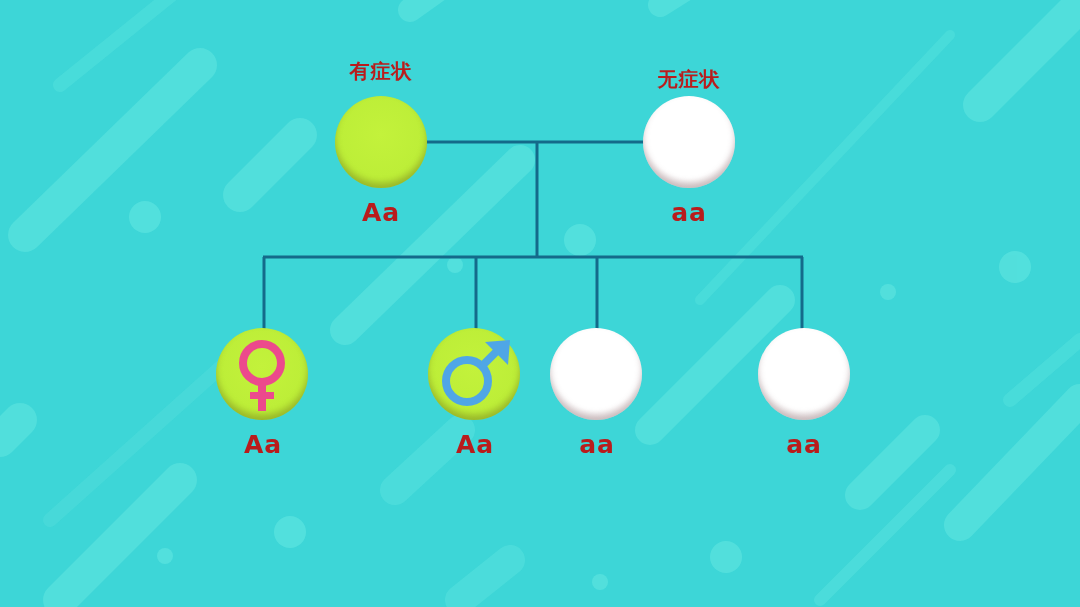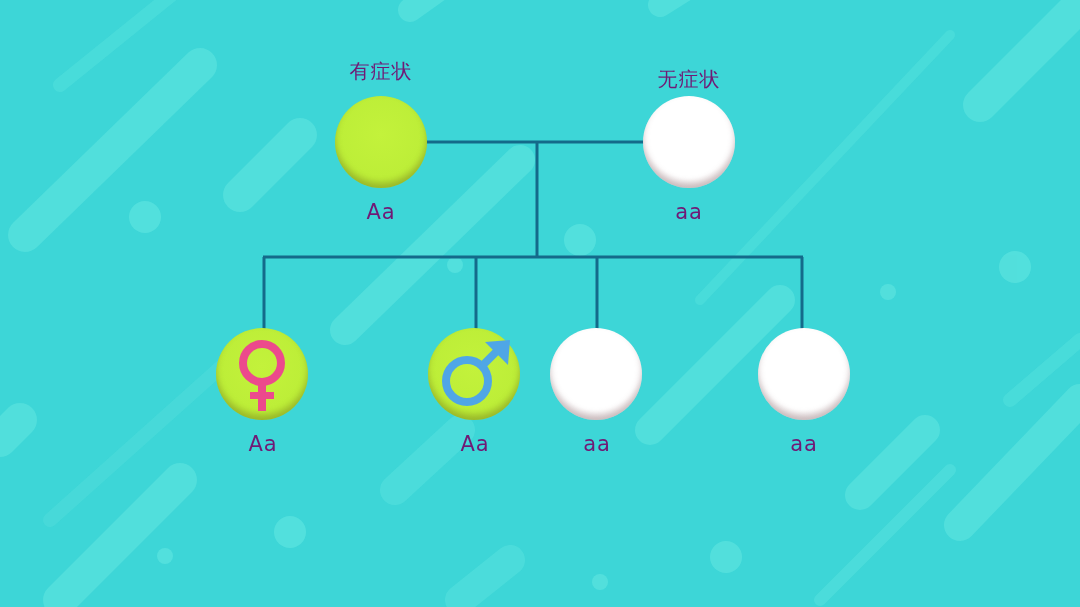--- a/index.html
+++ b/index.html
@@ -2,22 +2,22 @@
 <html><head>
 <meta charset="utf-8">
 <style>
   html, body { margin:0; padding:0; }
   body { width:1080px; height:607px; overflow:hidden; position:relative; background:#3dd6d7; font-family:"DejaVu Sans","Liberation Sans",sans-serif; }
   .bg { position:absolute; left:0; top:0; width:1080px; height:607px; }
   .lines { position:absolute; left:0; top:0; width:1080px; height:607px; }
   .node { position:absolute; width:92px; height:92px; border-radius:50%; transform:translate(-50%,-50%); }
   .node.affected { background:radial-gradient(circle at 50% 42%, #c3f23b 0%, #bdee38 60%, #b2df32 82%, #a8cc36 100%); box-shadow: inset 0 -5px 6px rgba(120,130,30,0.45); }
   .node.normal { background:radial-gradient(circle at 50% 40%, #ffffff 0%, #ffffff 62%, #f2eeee 80%, #c8b9bb 100%); box-shadow: inset 0 -5px 6px rgba(150,120,125,0.45); }
-  .label { position:absolute; transform:translate(-50%,-50%); color:#701a75; font-weight:normal; white-space:nowrap; }
-  .geno { font-size:21px; letter-spacing:1px; }
+  .label { position:absolute; transform:translate(-50%,-50%); color:#b91c1c; font-weight:bold; white-space:nowrap; }
+  .geno { font-size:25px; letter-spacing:1px; }
   .pheno { font-size:20px; letter-spacing:1px; }
   .sym { position:absolute; left:0; top:0; width:92px; height:92px; }
 </style>
 </head>
 <body>
 
 <svg class="bg" viewBox="0 0 1080 607">
   <g stroke="#58e2de" stroke-linecap="round" fill="none" opacity="0.75">
     <line x1="60" y1="85" x2="190" y2="-20" stroke-width="14" opacity="0.6"></line>
     <line x1="25" y1="235" x2="200" y2="65" stroke-width="34"></line>

